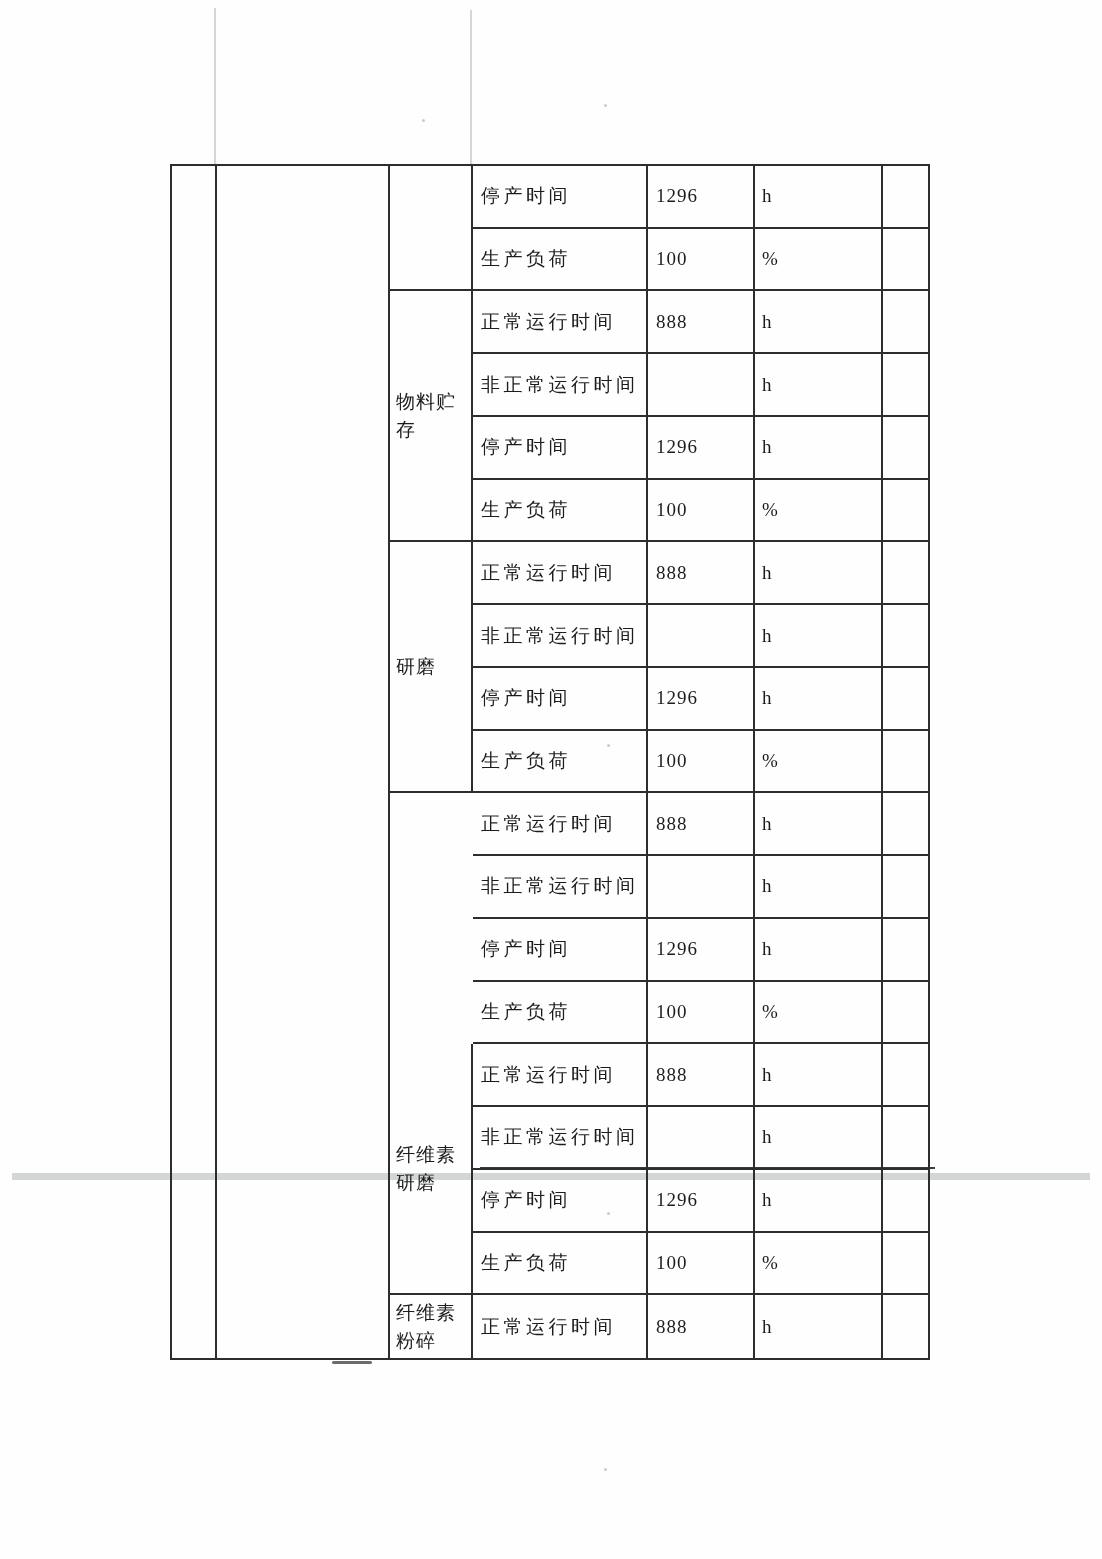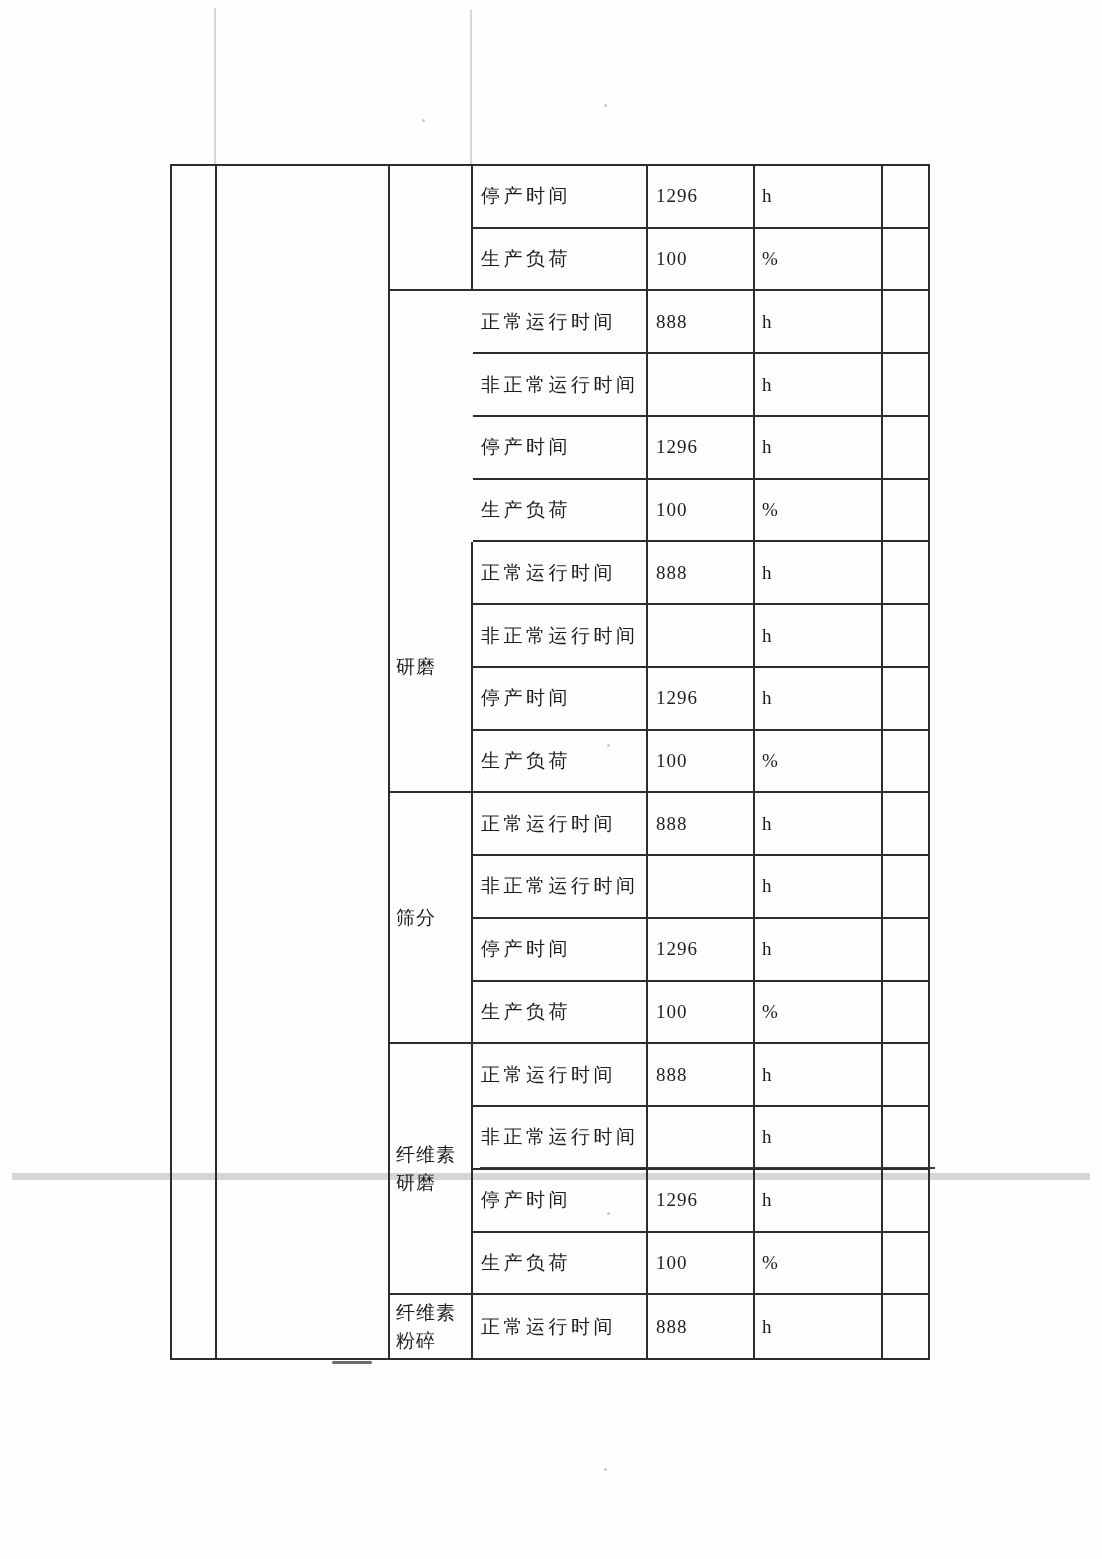--- a/index.html
+++ b/index.html
@@ -57,22 +57,23 @@
   <div class="art speck" style="left:607px; top:744px;"></div>
   <div class="art speck" style="left:607px; top:1212px;"></div>
   <div class="art speck" style="left:604px; top:1468px;"></div>
 
   <div class="sched-table">
 
     <div class="cell no-b" style="grid-area:1/1/20/2"></div>
     <div class="cell no-b" style="grid-area:1/2/20/3"></div>
 
     <div class="cell group" style="grid-area:1/3/3/4"></div>
+    <div class="cell group" style="grid-area:3/3/7/4">物料贮
+存</div>
     <div class="cell group" style="grid-area:7/3/11/4">研磨</div>
-    <div class="cell group" style="grid-area:11/3/15/4">筛分</div>
     <div class="cell group" style="grid-area:15/3/19/4">纤维素
 研磨</div>
     <div class="cell group no-b" style="grid-area:19/3/20/4">纤维素
 粉碎</div>
 
     <div class="cell param" style="grid-area:1/4">停产时间</div>
     <div class="cell value" style="grid-area:1/5">1296</div>
     <div class="cell unit" style="grid-area:1/6">h</div>
     <div class="cell no-r" style="grid-area:1/7"></div>
 

